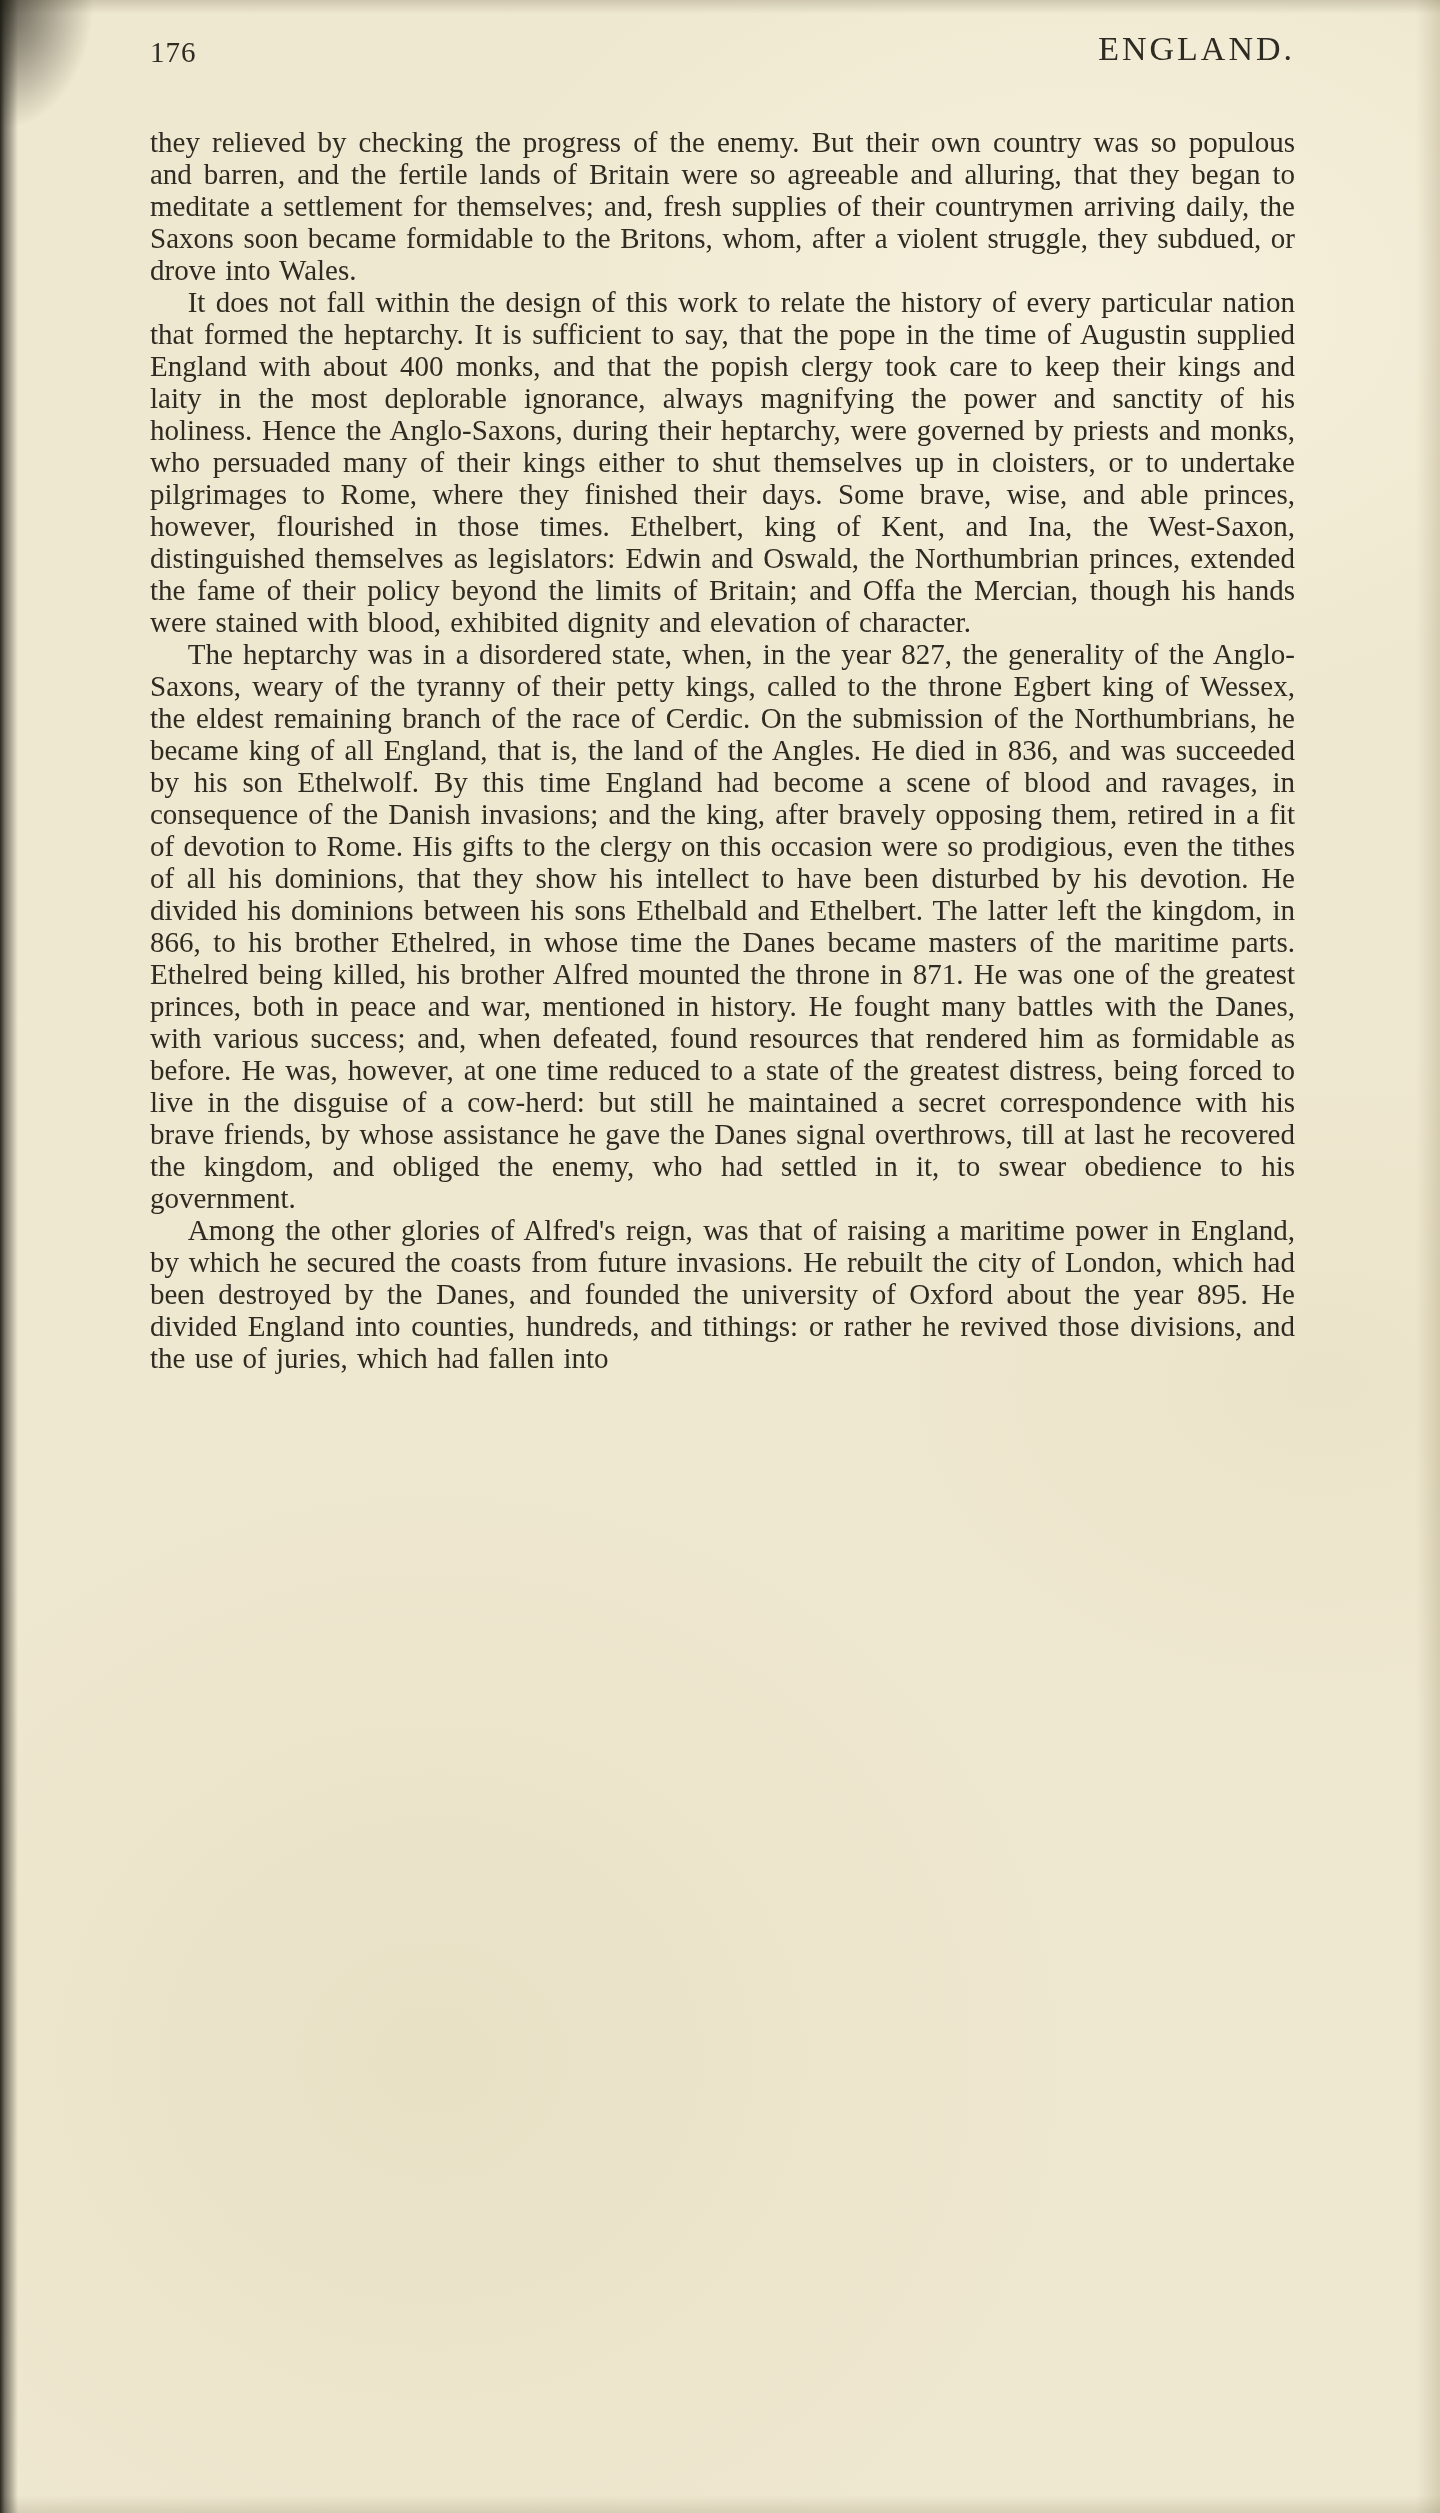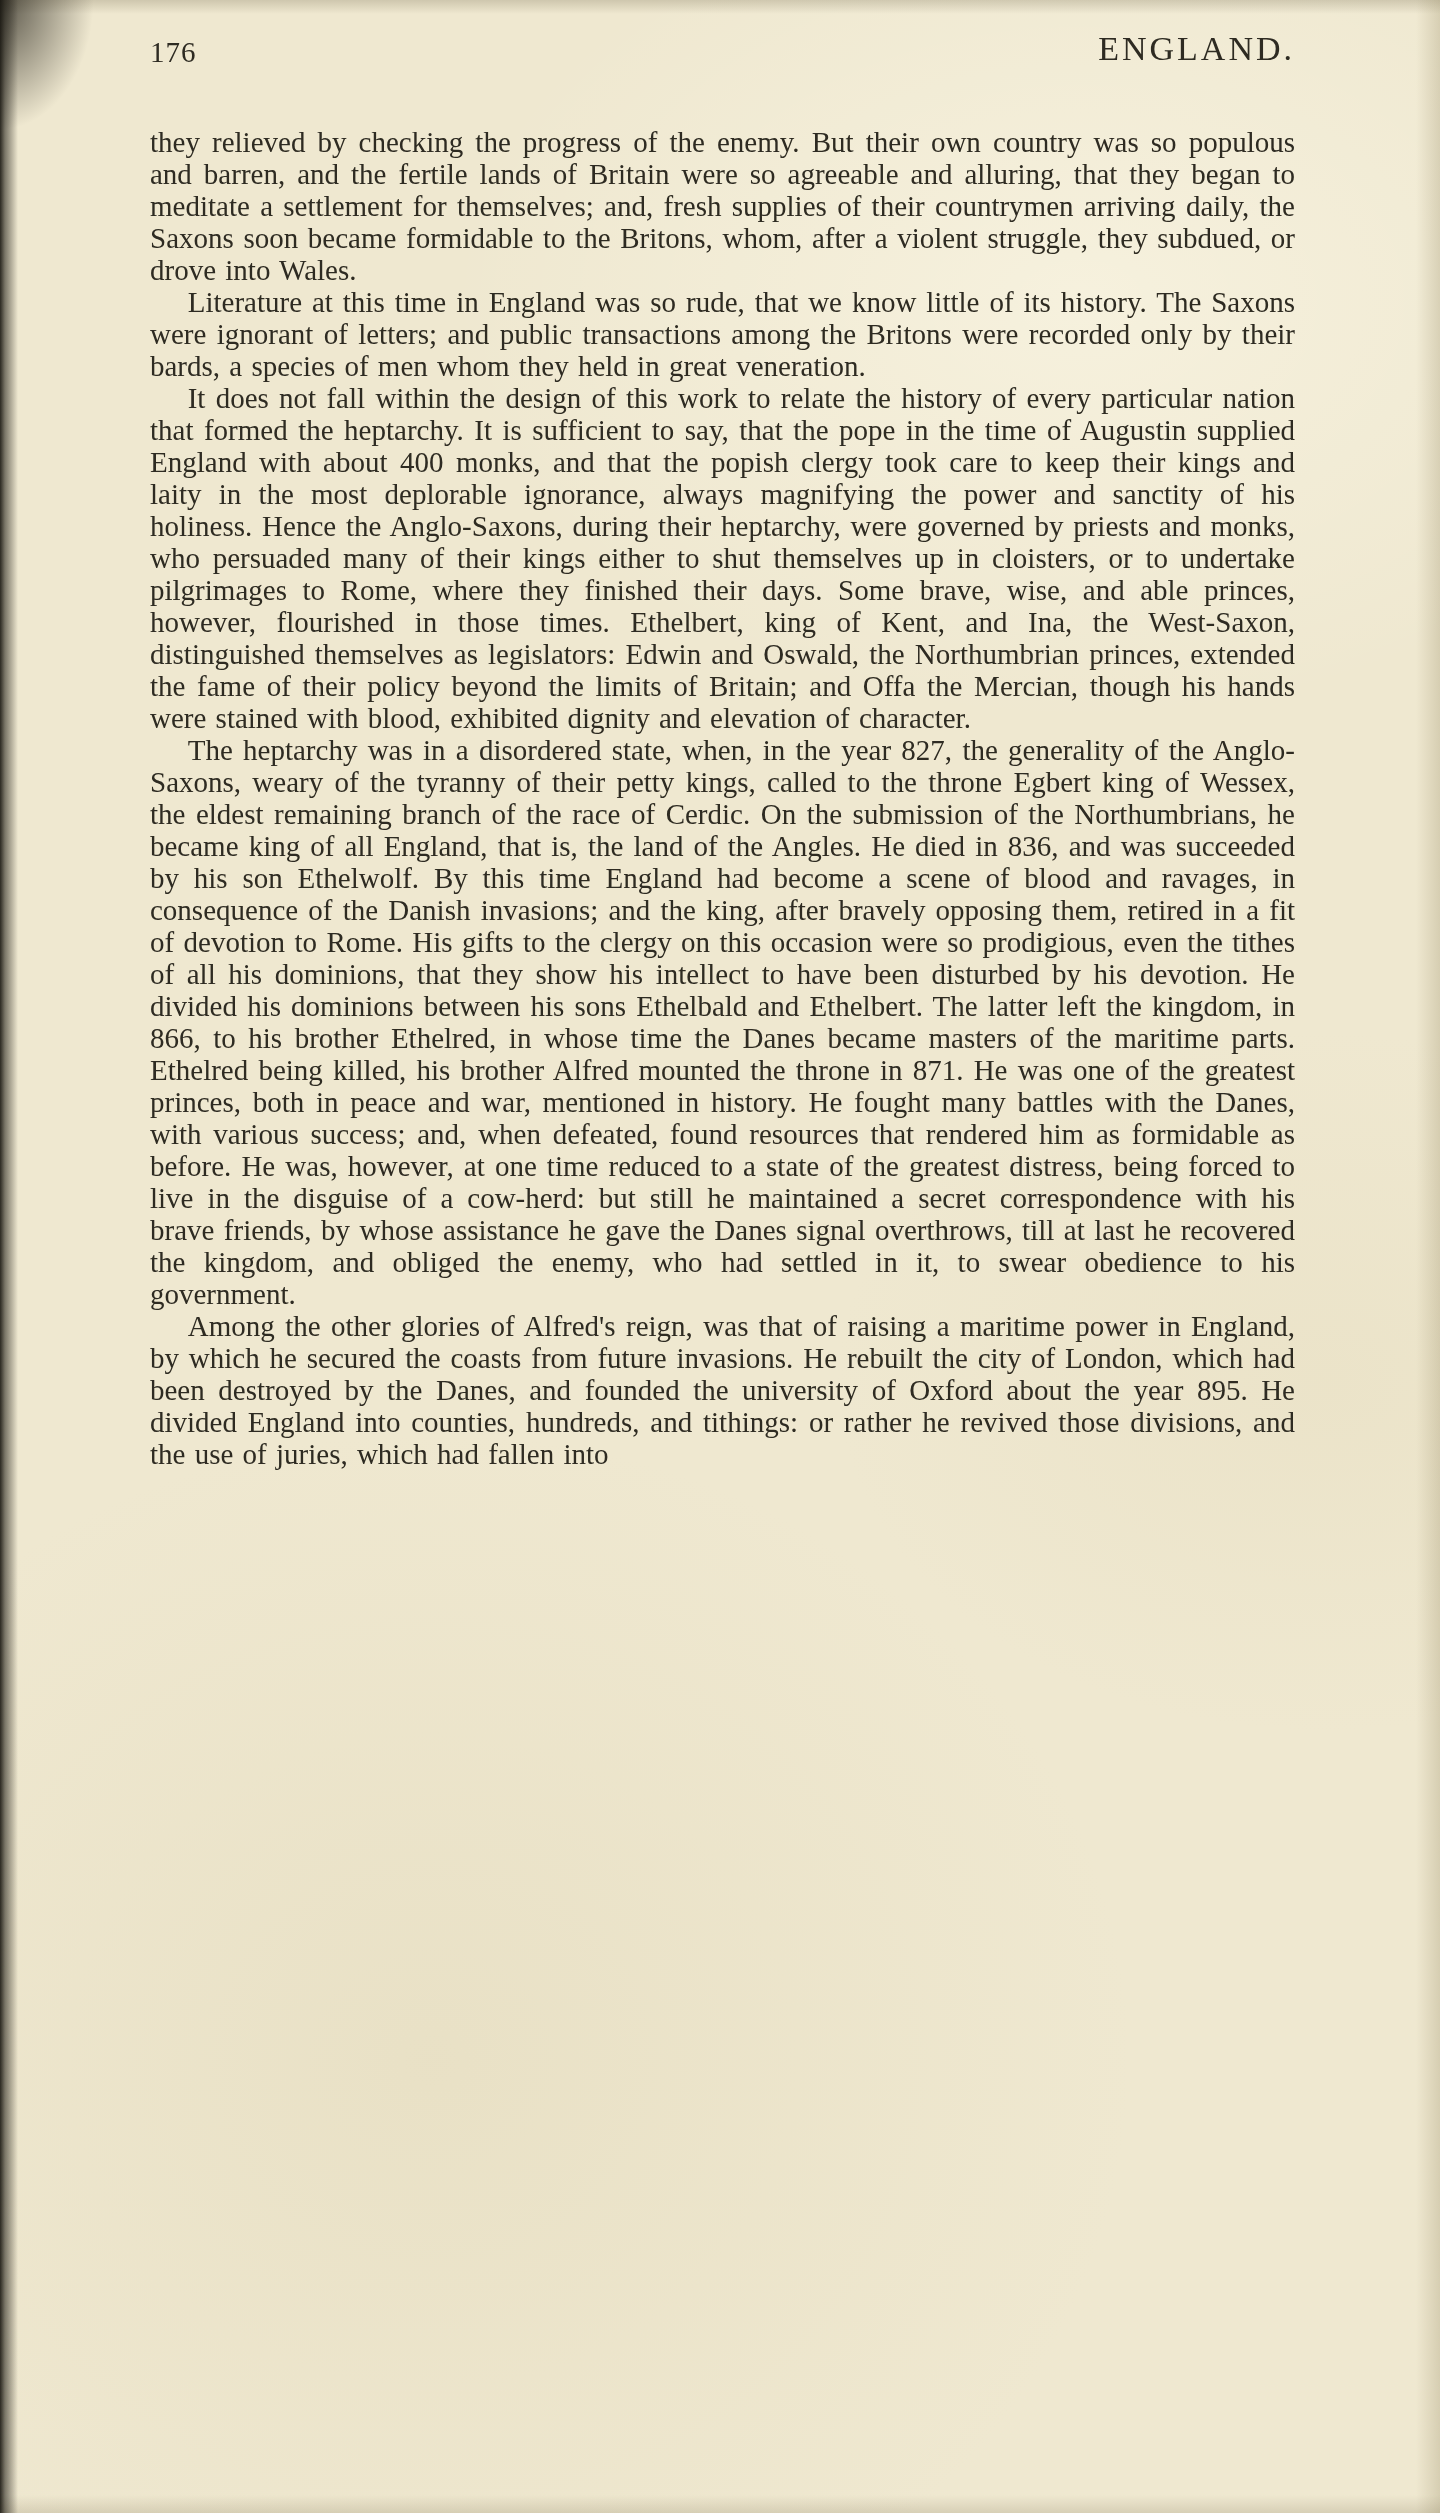--- a/index.html
+++ b/index.html
@@ -90,19 +90,18 @@
   <div class="edge-left"></div>
   <div class="corner-tl"></div>
 
   <header class="page-header">
     <span class="page-number">176</span>
     <span class="running-title">ENGLAND.</span>
   </header>
 
   <main class="content">
     <p class="para no-indent">they relieved by checking the progress of the enemy. But their own country was so populous and barren, and the fertile lands of Britain were so agreeable and alluring, that they began to meditate a settlement for themselves; and, fresh supplies of their countrymen arriving daily, the Saxons soon became formidable to the Britons, whom, after a violent struggle, they subdued, or drove into Wales.</p>
-    <p class="para">Literature at this time in England was so rude, that we know little of its history. The Saxons were ignorant of letters; and public transactions among the Britons were recorded only by their bards, a species of men whom they held in great veneration.</p>
     <p class="para">It does not fall within the design of this work to relate the history of every particular nation that formed the heptarchy. It is sufficient to say, that the pope in the time of Augustin supplied England with about 400 monks, and that the popish clergy took care to keep their kings and laity in the most deplorable ignorance, always magnifying the power and sanctity of his holiness. Hence the Anglo-Saxons, during their heptarchy, were governed by priests and monks, who persuaded many of their kings either to shut themselves up in cloisters, or to undertake pilgrimages to Rome, where they finished their days. Some brave, wise, and able princes, however, flourished in those times. Ethelbert, king of Kent, and Ina, the West-Saxon, distinguished themselves as legislators: Edwin and Oswald, the Northumbrian princes, extended the fame of their policy beyond the limits of Britain; and Offa the Mercian, though his hands were stained with blood, exhibited dignity and elevation of character.</p>
     <p class="para">The heptarchy was in a disordered state, when, in the year 827, the generality of the Anglo-Saxons, weary of the tyranny of their petty kings, called to the throne Egbert king of Wessex, the eldest remaining branch of the race of Cerdic. On the submission of the Northumbrians, he became king of all England, that is, the land of the Angles. He died in 836, and was succeeded by his son Ethelwolf. By this time England had become a scene of blood and ravages, in consequence of the Danish invasions; and the king, after bravely opposing them, retired in a fit of devotion to Rome. His gifts to the clergy on this occasion were so prodigious, even the tithes of all his dominions, that they show his intellect to have been disturbed by his devotion. He divided his dominions between his sons Ethelbald and Ethelbert. The latter left the kingdom, in 866, to his brother Ethelred, in whose time the Danes became masters of the maritime parts. Ethelred being killed, his brother Alfred mounted the throne in 871. He was one of the greatest princes, both in peace and war, mentioned in history. He fought many battles with the Danes, with various success; and, when defeated, found resources that rendered him as formidable as before. He was, however, at one time reduced to a state of the greatest distress, being forced to live in the disguise of a cow-herd: but still he maintained a secret correspondence with his brave friends, by whose assistance he gave the Danes signal overthrows, till at last he recovered the kingdom, and obliged the enemy, who had settled in it, to swear obedience to his government.</p>
     <p class="para">Among the other glories of Alfred's reign, was that of raising a maritime power in England, by which he secured the coasts from future invasions. He rebuilt the city of London, which had been destroyed by the Danes, and founded the university of Oxford about the year 895. He divided England into counties, hundreds, and tithings: or rather he revived those divisions, and the use of juries, which had fallen into</p>
   </main>
 
 </div>
 
 </body></html>

